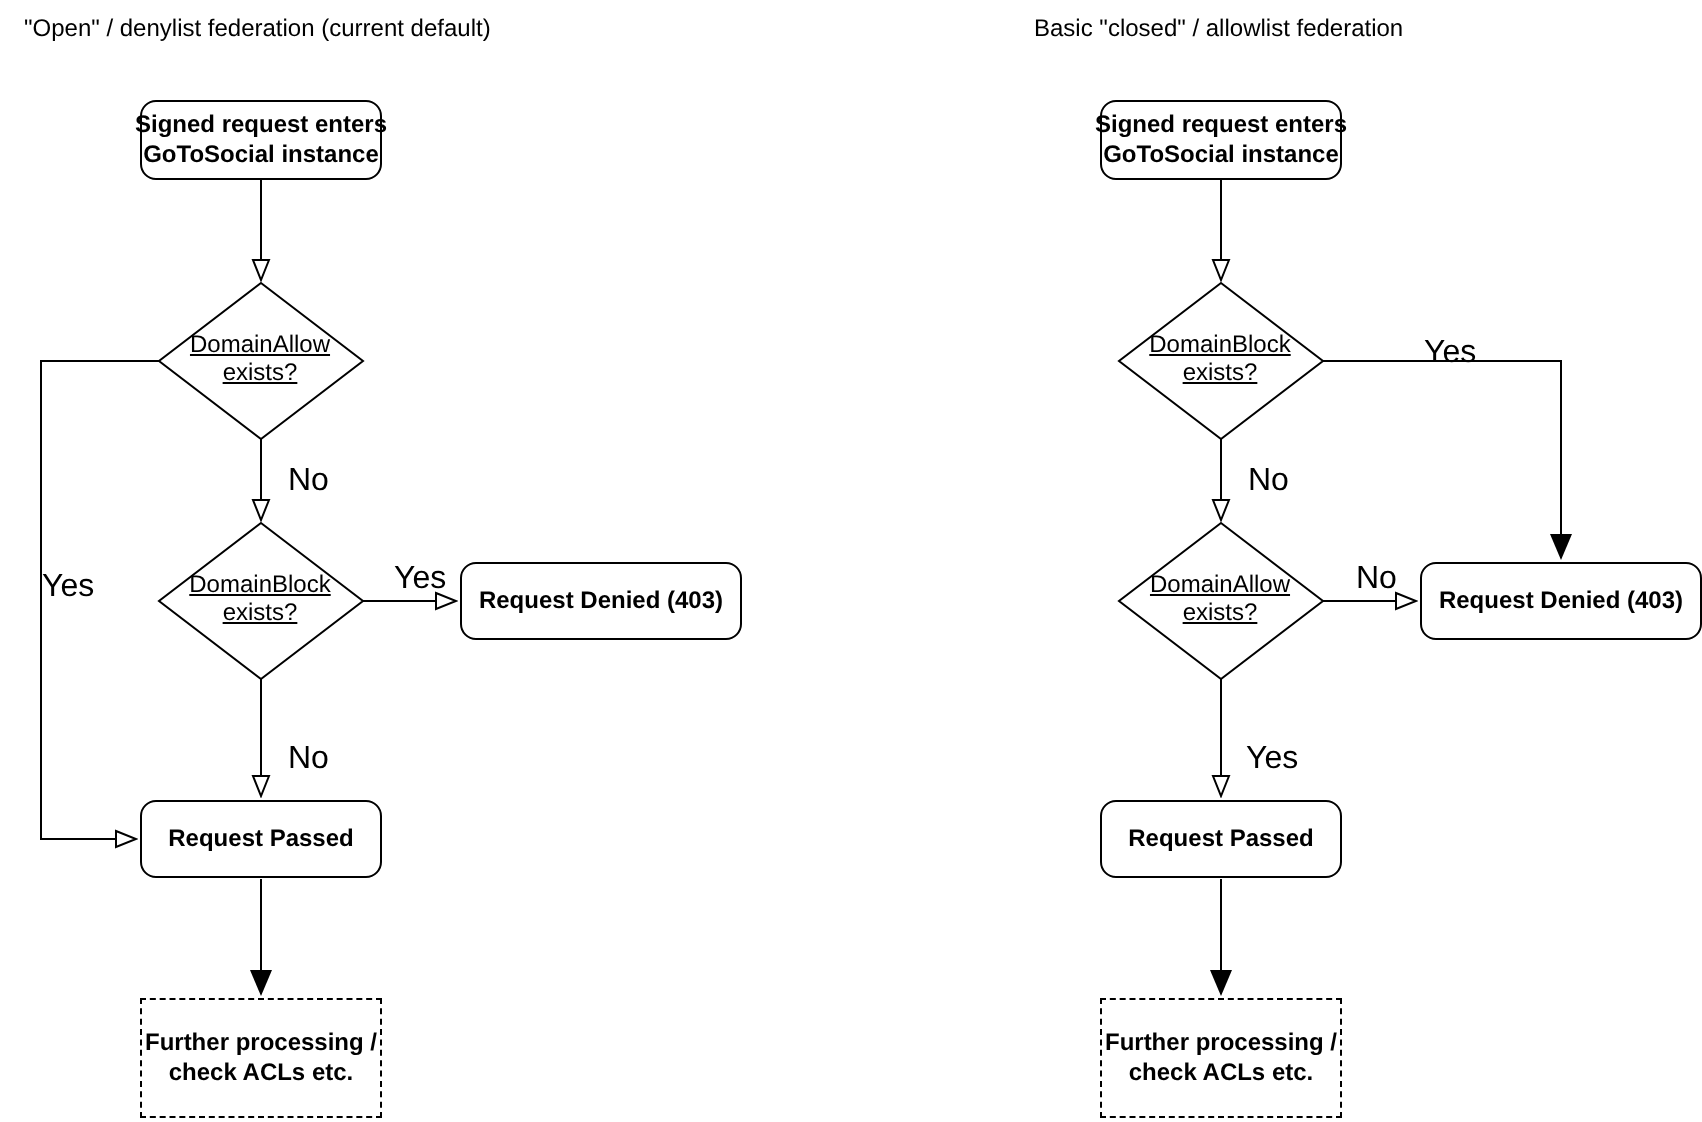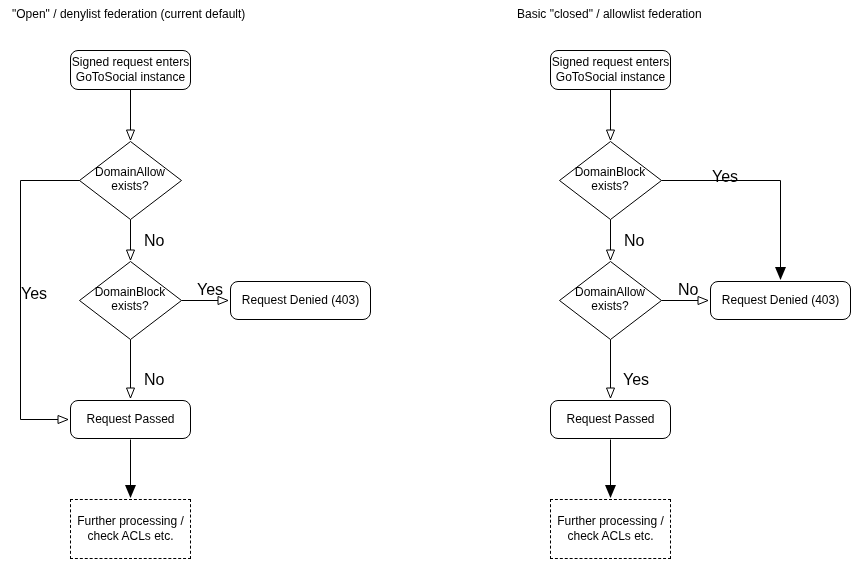--- a/index.html
+++ b/index.html
@@ -6,27 +6,27 @@
   .canvas {
     position:relative; width:851px; height:561px; background:#ffffff;
     font-family:"Liberation Sans", sans-serif; color:#000000; overflow:hidden;
   }
   .layer { position:absolute; left:0; top:0; }
   .title { position:absolute; font-size:12px; line-height:14px; white-space:nowrap; }
   .node {
     position:absolute; box-sizing:border-box; background:#ffffff;
     border:1px solid #000000; display:flex; flex-direction:column;
     align-items:center; justify-content:center; text-align:center;
-    font-size:12px; line-height:15px; white-space:nowrap;
+    font-size:12px; line-height:15px; white-space:nowrap;font-weight:bold;
   }
   .rounded { border-radius:8px; }
   .dashed { border-style:dashed; }
   .diamond-label {
     position:absolute; width:102px; text-align:center;
-    font-size:12px; line-height:14px; white-space:nowrap;
+    font-size:12px; line-height:14px; white-space:nowrap;text-decoration:underline;
   }
   .diamond-label span { display:block; }
   .edge-label { position:absolute; font-size:16px; line-height:13px; white-space:nowrap; }
 </style>
 </head>
 <body>
 
 <div class="canvas">
 
   <svg class="layer" width="851" height="561" viewBox="0 0 851 561">

